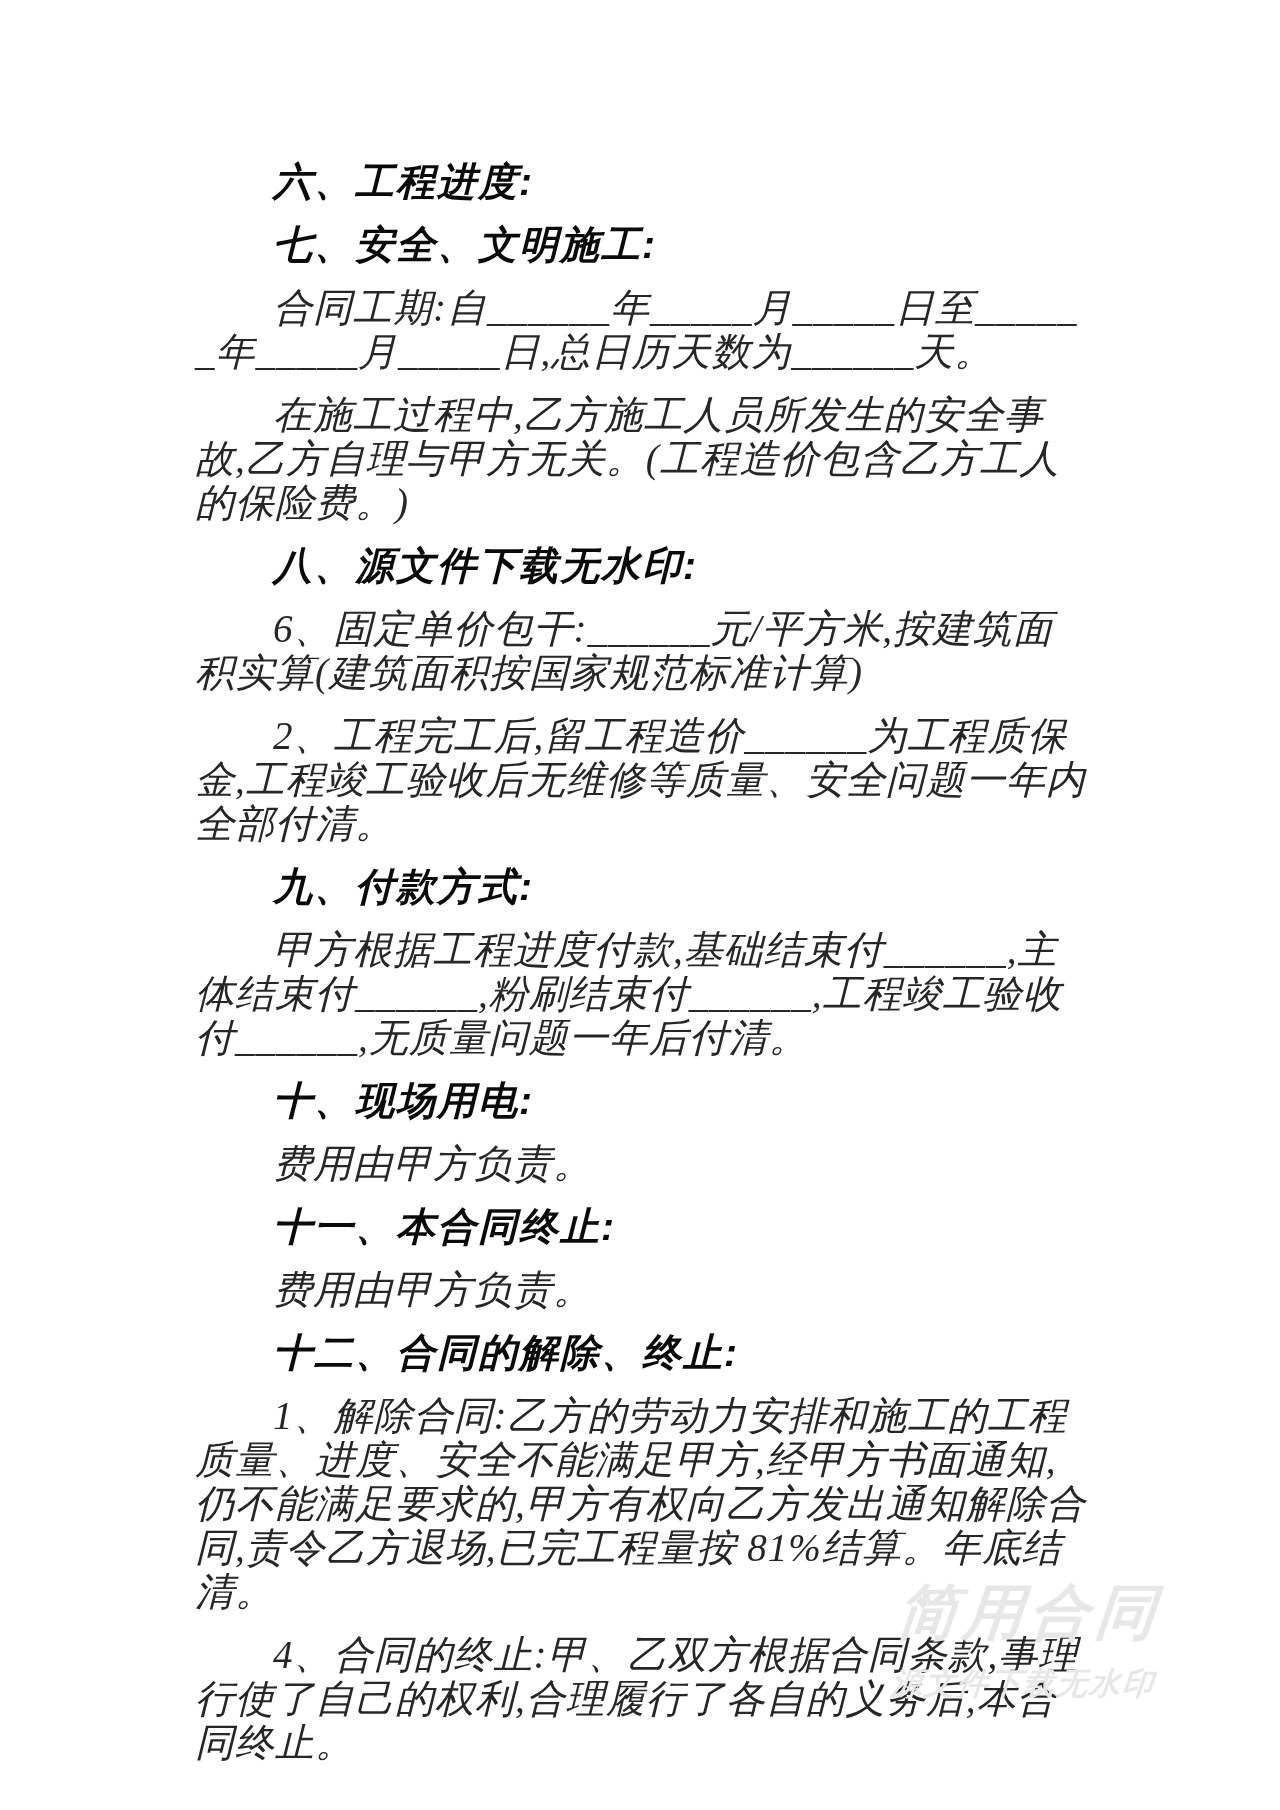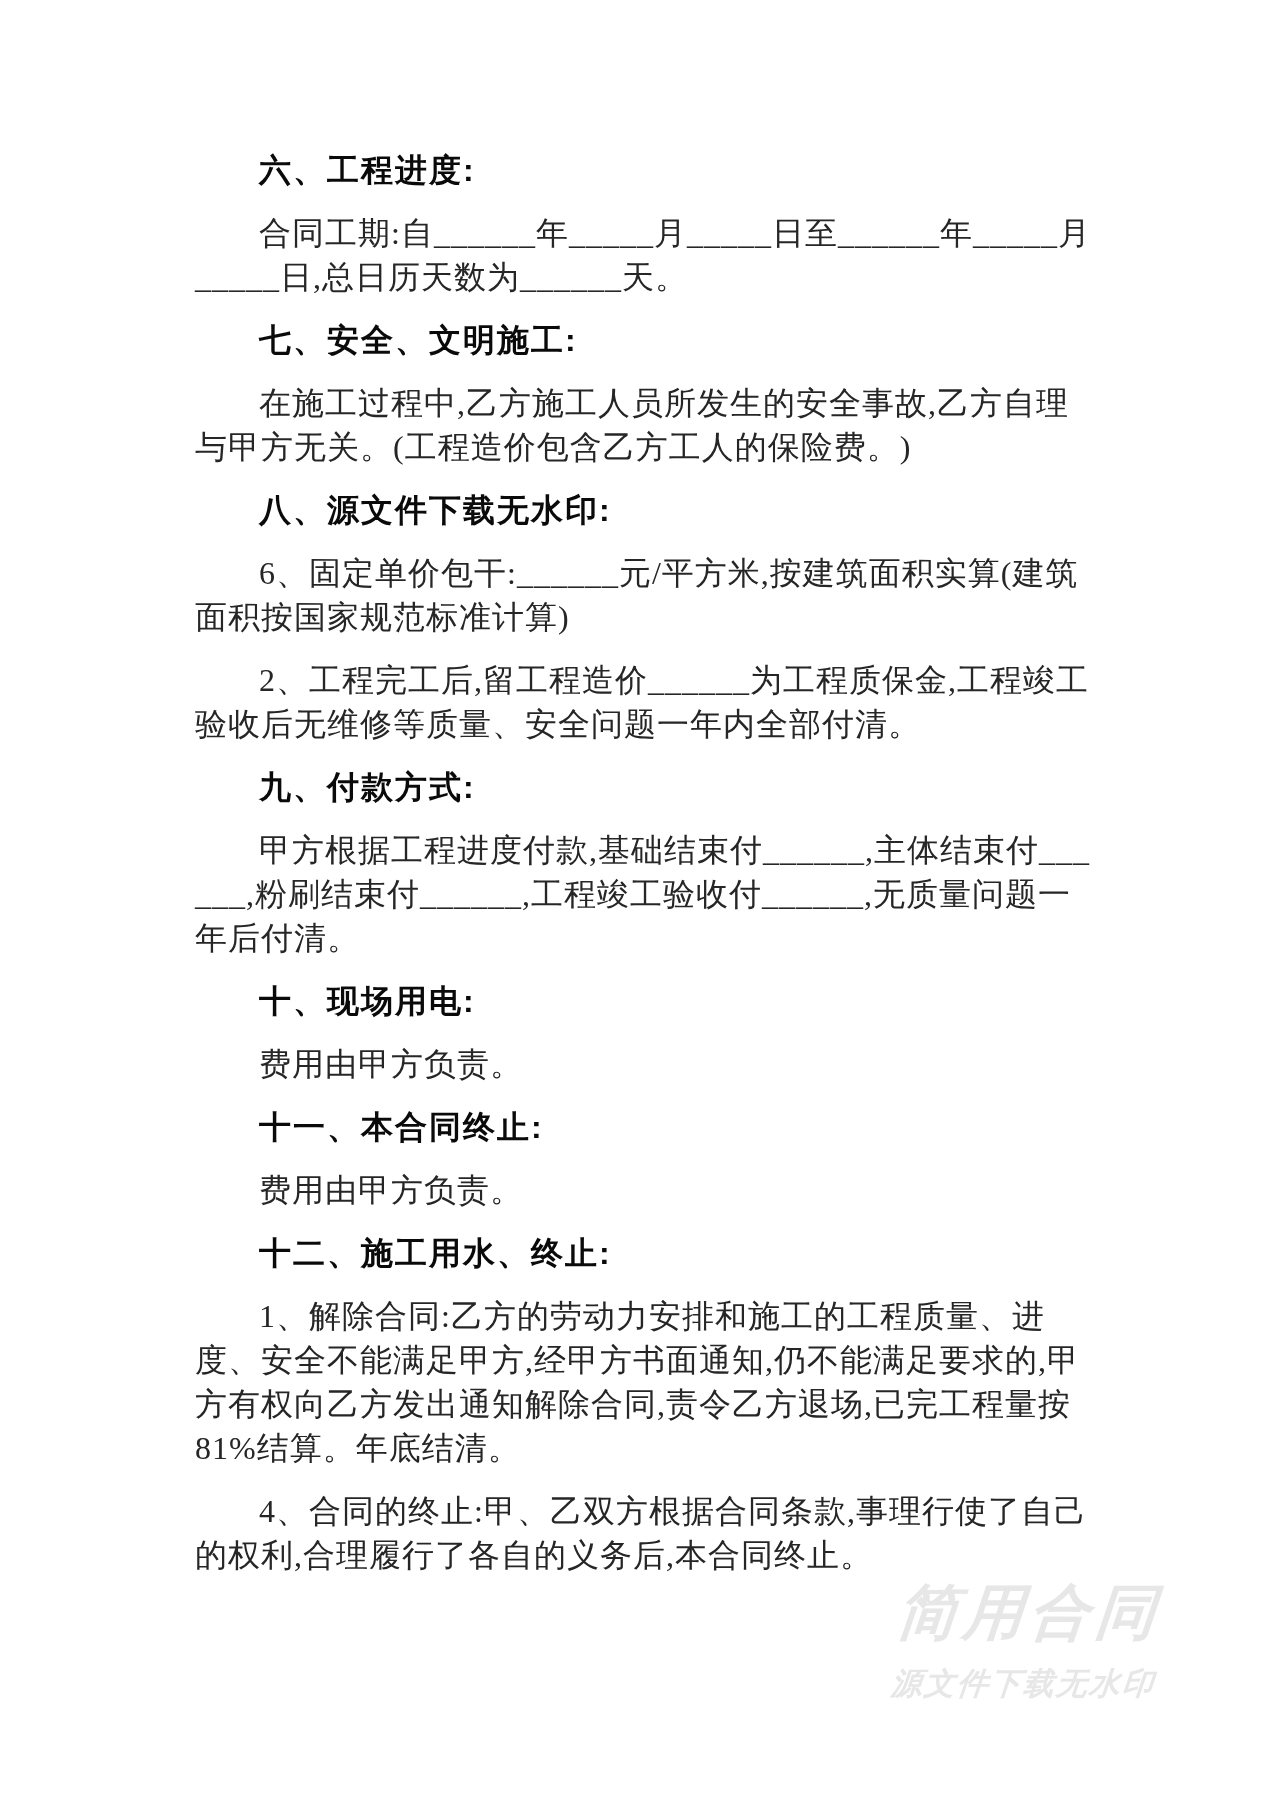--- a/index.html
+++ b/index.html
@@ -21,27 +21,28 @@
     height: 1810px;
     background: #ffffff;
   }
   .content {
     position: absolute;
     left: 195px;
     top: 148px;
     width: 897px;
   }
   .block {
-    margin: 0 0 19px 0;
-    font-size: 32px;
+    margin: 12px 0 19px 0;
+    font-size: 39px;
     line-height: 44px;
     text-indent: 2em;
     letter-spacing: 1px;
     word-break: break-all;
     color: #262626;
+    font-style: italic;
   }
   .block.heading {
     font-family: "Liberation Sans", "DejaVu Sans", sans-serif;
     font-weight: 700;
     color: #0a0a0a;
     letter-spacing: 2px;
   }
   .watermark {
     position: absolute;
     left: 872px;
@@ -69,33 +70,33 @@
     white-space: nowrap;
   }
 </style>
 </head>
 <body>
 
 <div class="page">
 
   <div class="content">
       <div class="block heading">六、工程进度:</div>
+      <div class="block heading">七、安全、文明施工:</div>
       <div class="block paragraph">合同工期:自______年_____月_____日至______年_____月_____日,总日历天数为______天。</div>
-      <div class="block heading">七、安全、文明施工:</div>
       <div class="block paragraph">在施工过程中,乙方施工人员所发生的安全事故,乙方自理与甲方无关。(工程造价包含乙方工人的保险费。)</div>
       <div class="block heading">八、源文件下载无水印:</div>
       <div class="block paragraph">6、固定单价包干:______元/平方米,按建筑面积实算(建筑面积按国家规范标准计算)</div>
       <div class="block paragraph">2、工程完工后,留工程造价______为工程质保金,工程竣工验收后无维修等质量、安全问题一年内全部付清。</div>
       <div class="block heading">九、付款方式:</div>
       <div class="block paragraph">甲方根据工程进度付款,基础结束付______,主体结束付______,粉刷结束付______,工程竣工验收付______,无质量问题一年后付清。</div>
       <div class="block heading">十、现场用电:</div>
       <div class="block paragraph">费用由甲方负责。</div>
       <div class="block heading">十一、本合同终止:</div>
       <div class="block paragraph">费用由甲方负责。</div>
-      <div class="block heading">十二、施工用水、终止:</div>
+      <div class="block heading">十二、合同的解除、终止:</div>
       <div class="block paragraph">1、解除合同:乙方的劳动力安排和施工的工程质量、进度、安全不能满足甲方,经甲方书面通知,仍不能满足要求的,甲方有权向乙方发出通知解除合同,责令乙方退场,已完工程量按 81%结算。年底结清。</div>
       <div class="block paragraph">4、合同的终止:甲、乙双方根据合同条款,事理行使了自己的权利,合理履行了各自的义务后,本合同终止。</div>
     </div>
 
   <div class="watermark">
     <div class="wm-title">简用合同</div>
     <div class="wm-subtitle">源文件下载无水印</div>
   </div>
 
 </div>

